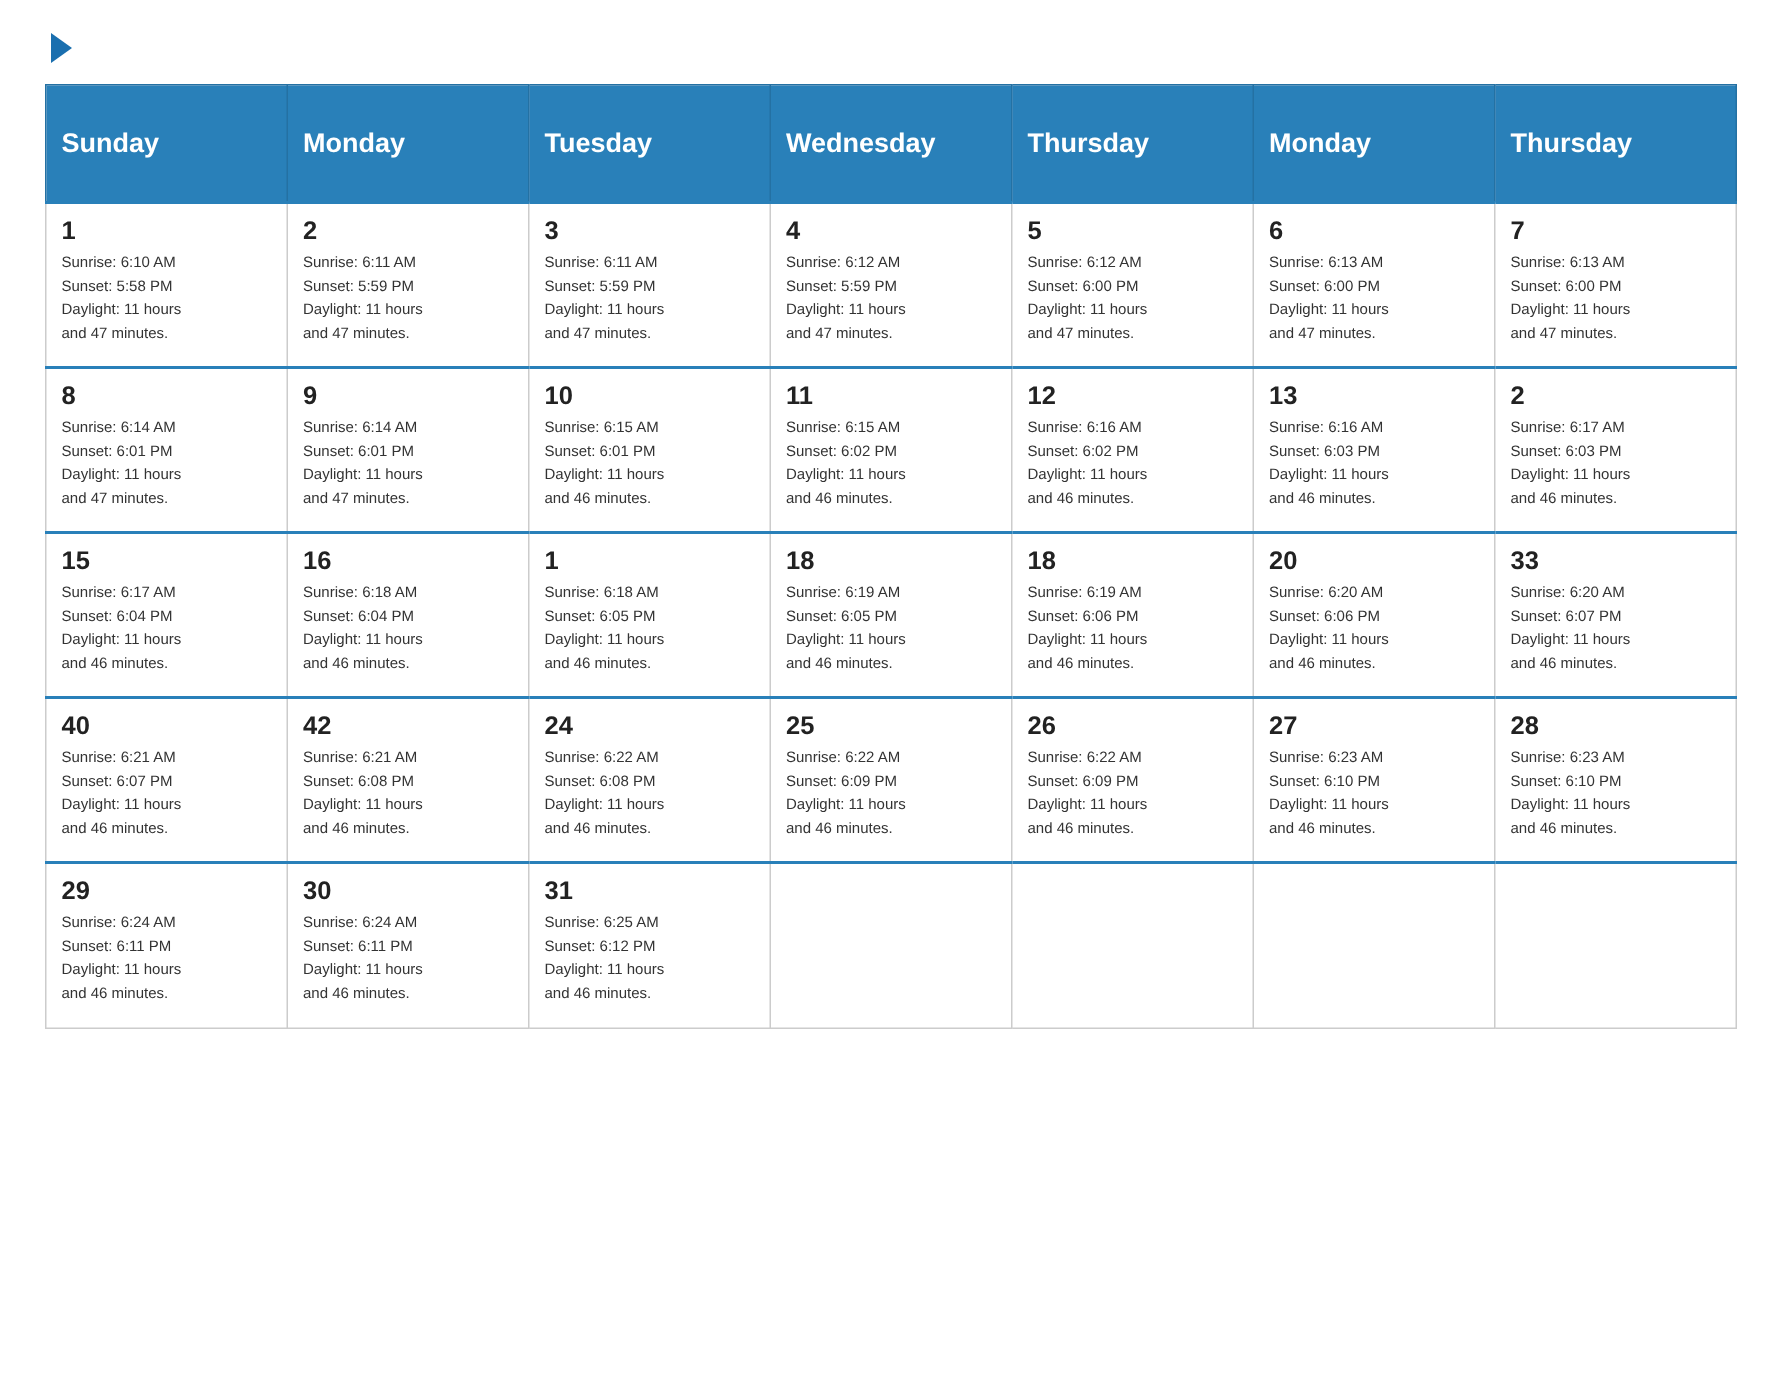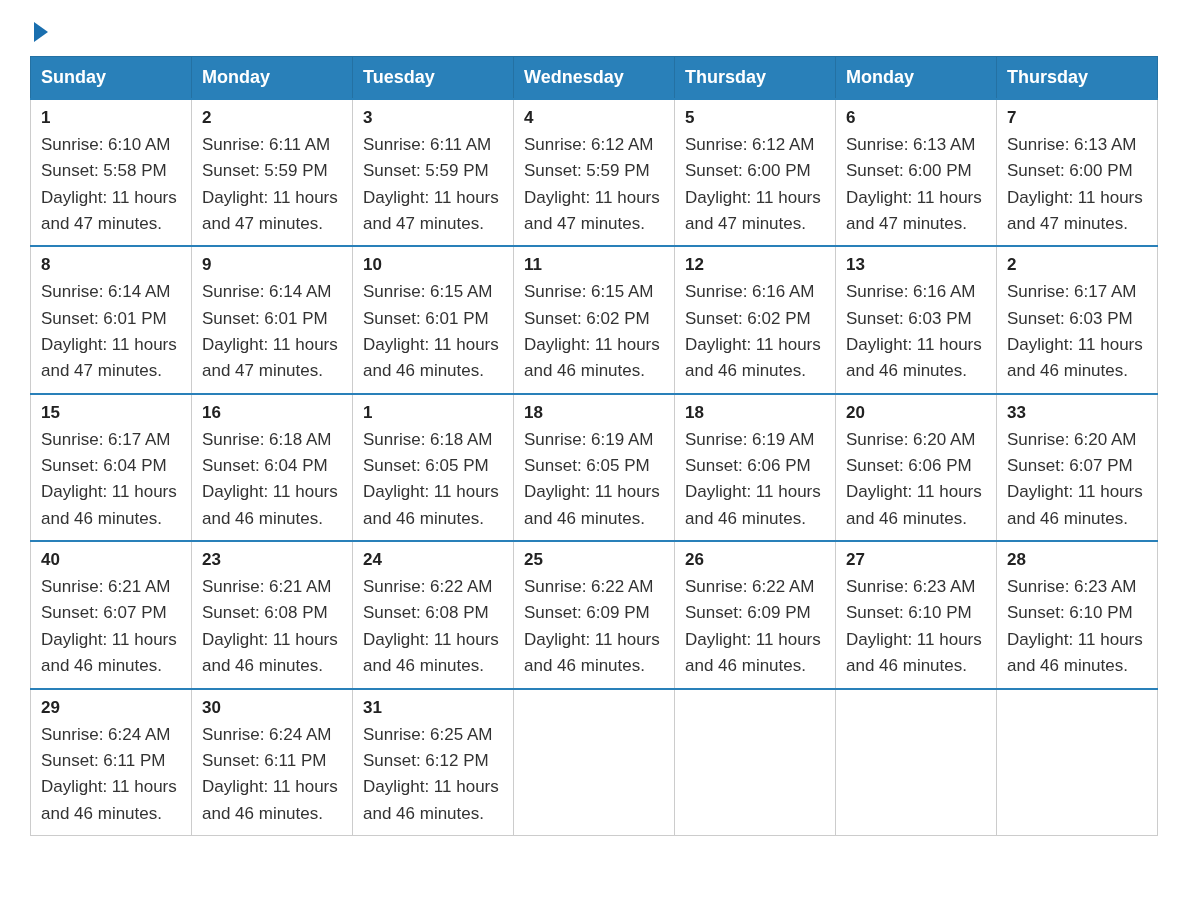--- a/index.html
+++ b/index.html
@@ -64,40 +64,40 @@
     .calendar {
       width: 100%;
       border-collapse: collapse;
       border: 1px solid #ccc;
     }
     .calendar th {
       background-color: #2980b9;
       color: #fff;
       font-size: 18px;
       font-weight: bold;
-      padding: 10px 10px;
+      padding: 28px 10px;
       text-align: left;
       border: 1px solid #2471a3;
     }
     .calendar td {
       vertical-align: top;
       border: 1px solid #ccc;
       padding: 8px 10px;
       width: calc(100% / 7);
       min-height: 110px;
       height: 110px;
     }
     .day-number {
       font-size: 17px;
       font-weight: bold;
       color: #222;
       margin-bottom: 4px;
     }
     .day-info {
-      font-size: 17px;
+      font-size: 10px;
       color: #333;
       line-height: 1.55;
     }
     .week-row td {
       border-top: 2px solid #2980b9;
     }
     .empty-cell {
       background: #fff;
     }
   </style>
@@ -220,21 +220,21 @@
           <div class="day-number">33</div>
           <div class="day-info">Sunrise: 6:20 AM<br>Sunset: 6:07 PM<br>Daylight: 11 hours<br>and 46 minutes.</div>
         </td>
       </tr>
       <tr class="week-row">
         <td>
           <div class="day-number">40</div>
           <div class="day-info">Sunrise: 6:21 AM<br>Sunset: 6:07 PM<br>Daylight: 11 hours<br>and 46 minutes.</div>
         </td>
         <td>
-          <div class="day-number">23</div>
+          <div class="day-number">42</div>
           <div class="day-info">Sunrise: 6:21 AM<br>Sunset: 6:08 PM<br>Daylight: 11 hours<br>and 46 minutes.</div>
         </td>
         <td>
           <div class="day-number">24</div>
           <div class="day-info">Sunrise: 6:22 AM<br>Sunset: 6:08 PM<br>Daylight: 11 hours<br>and 46 minutes.</div>
         </td>
         <td>
           <div class="day-number">25</div>
           <div class="day-info">Sunrise: 6:22 AM<br>Sunset: 6:09 PM<br>Daylight: 11 hours<br>and 46 minutes.</div>
         </td>

